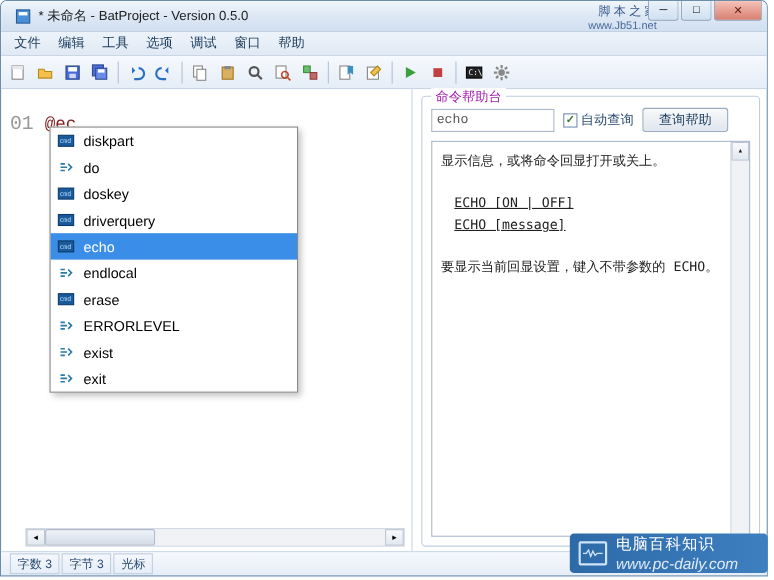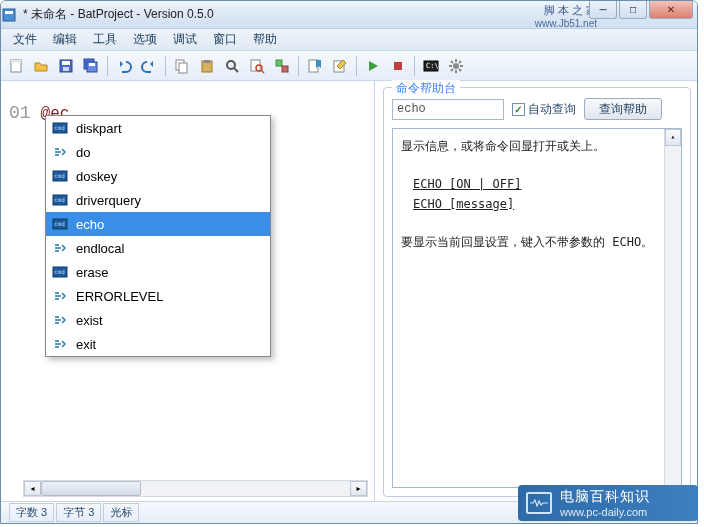--- a/index.html
+++ b/index.html
@@ -1,20 +1,20 @@
 <!DOCTYPE html>
 <html><head>
   <meta charset="utf-8">
   <style>
     * { margin: 0; padding: 0; box-sizing: border-box; }
     body { font-family: "Microsoft YaHei", "SimSun", Tahoma, sans-serif; font-size: 12px; background: #fff; width: 704px; height: 527px; overflow: hidden; position: relative; }
     
     .window { width: 698px; height: 524px; border: 1px solid #6b8fab; border-radius: 6px 6px 0 0; background: #fff; position: relative; overflow: hidden; }
     
-    .titlebar { height: 28px; background: linear-gradient(to bottom, #f0f5fb, #dde8f5, #d1dff0); display: flex; align-items: center; padding: 0 0; border-bottom: 1px solid #b8cde0; position: relative; }
+    .titlebar { height: 28px; background: linear-gradient(to bottom, #f0f5fb, #dde8f5, #d1dff0); display: flex; align-items: center; padding: 0 12px; border-bottom: 1px solid #b8cde0; position: relative; }
     .titlebar-icon { width: 16px; height: 16px; margin-right: 6px; }
     .titlebar-text { flex: 1; font-size: 12px; color: #222; }
     .win-btn-group { display: flex; gap: 2px; position: absolute; right: 4px; top: 0; }
     .win-btn { width: 28px; height: 18px; border: 1px solid #99aac0; border-top: none; border-radius: 0 0 3px 3px; background: linear-gradient(to bottom, #eaf2fb, #d0e0f0); display: flex; align-items: center; justify-content: center; font-size: 10px; cursor: pointer; }
     .win-btn.close { width: 44px; background: linear-gradient(to bottom, #f5c1b8, #d98070); color: #5a1a10; }
     
     .menubar { height: 22px; background: linear-gradient(to bottom, #edf3fa, #e0e9f4); border-bottom: 1px solid #c8d6e6; display: flex; align-items: center; padding: 0 4px; }
     .menubar-item { padding: 2px 8px; cursor: pointer; color: #1a3a5a; }
     
     .toolbar { height: 30px; background: linear-gradient(to bottom, #f6f9fd, #e5edf7); border-bottom: 1px solid #c8d6e6; display: flex; align-items: center; padding: 0 4px; gap: 3px; }
@@ -34,41 +34,41 @@
     .ac-icon { width: 16px; height: 16px; margin-right: 8px; display: flex; align-items: center; justify-content: center; font-size: 10px; }
     .ac-label { font-size: 13px; color: #000000; }
     .ac-item.selected .ac-label { color: #fff; }
     
     .hscroll { position: absolute; bottom: 4px; left: 22px; right: 6px; height: 17px; background: #f0f2f6; border: 1px solid #d4dae4; display: flex; }
     .hscroll-btn { width: 17px; height: 15px; background: linear-gradient(to bottom, #f8f9fb, #e2e8f0); border: 1px solid #bcc6d4; display: flex; align-items: center; justify-content: center; font-size: 8px; }
     .hscroll-thumb { width: 100px; height: 15px; background: linear-gradient(to bottom, #eef2f8, #d4dce8); border: 1px solid #b2bccc; margin-left: 0; border-radius: 2px; }
     
     .help-pane { flex: 1; display: flex; flex-direction: column; padding: 4px 6px 4px 8px; }
     .help-group { border: 1px solid #c0cee0; border-radius: 4px; padding: 10px 8px 8px; margin-top: 2px; position: relative; flex: 1; display: flex; flex-direction: column; }
-    .help-group-title { position: absolute; top: -8px; left: 8px; background: #fff; padding: 0 4px; font-size: 12px; color: #3b82f6; }
+    .help-group-title { position: absolute; top: -8px; left: 8px; background: #fff; padding: 0 4px; font-size: 12px; color: #a21caf; }
     .help-row { display: flex; align-items: center; gap: 8px; margin-bottom: 8px; }
     .help-input { width: 112px; height: 21px; border: 1px solid #aab8cc; padding: 2px 4px; font-family: "Courier New", monospace; font-size: 12px; color: #555; }
     .checkbox-wrap { display: flex; align-items: center; gap: 3px; font-size: 12px; color: #2a4a70; }
     .checkbox { width: 13px; height: 13px; border: 1px solid #7490b0; background: #fff; display: flex; align-items: center; justify-content: center; font-size: 10px; color: #3a7a3a; font-weight: bold; }
     .help-btn { padding: 2px 14px; height: 22px; background: linear-gradient(to bottom, #f8f9fb, #e0e6ef); border: 1px solid #9aabc2; border-radius: 3px; cursor: pointer; font-size: 12px; color: #1a3a5a; }
     .help-output { flex: 1; border: 1px solid #aab8cc; background: #fff; padding: 8px; font-family: "SimSun", monospace; font-size: 12px; color: #222; line-height: 1.6; overflow: auto; position: relative; }
     .help-output .indent { padding-left: 12px; text-decoration: underline; }
     .vscroll-track { position: absolute; right: 0; top: 0; bottom: 0; width: 17px; background: #f0f2f6; border-left: 1px solid #d4dae4; }
     .vscroll-btn { width: 16px; height: 17px; background: linear-gradient(to bottom,#f8f9fb,#e2e8f0); border: 1px solid #bcc6d4; display: flex; align-items: center; justify-content: center; font-size: 8px; }
     
     .statusbar { height: 22px; background: linear-gradient(to bottom, #f6f9fd, #e5edf7); border-top: 1px solid #c8d6e6; display: flex; align-items: center; padding: 0 6px; font-size: 12px; color: #2a4a70; }
     .status-left { width: 374px; }
     .status-cells { display: flex; gap: 0; }
     .status-cell { border: 1px solid #c0cee0; padding: 1px 6px; margin-left: 2px; font-size: 11px; }
     
     .watermark { position: absolute; right: 6px; bottom: 6px; width: 180px; height: 36px; background: linear-gradient(to right, #2d6aa8, #3e7fc0); border-radius: 4px; display: flex; align-items: center; padding: 0 8px; color: #fff; z-index: 10; }
     .wm-icon { width: 26px; height: 22px; border: 2px solid #cfe4f8; border-radius: 2px; margin-right: 8px; display: flex; align-items: center; justify-content: center; }
     .wm-pulse { width: 18px; height: 8px; }
     .wm-text { font-size: 14px; letter-spacing: 1px; }
-    .wm-sub { font-size: 11px; opacity: 0.85; }
+    .wm-sub { font-size: 14px; opacity: 0.85; font-style: italic; }
     .wm-right { display: flex; flex-direction: column; }
   </style>
 </head>
 <body>
 
 <div class="window">
 
   <div class="titlebar">
     <span class="titlebar-icon">
       <svg width="16" height="16">

